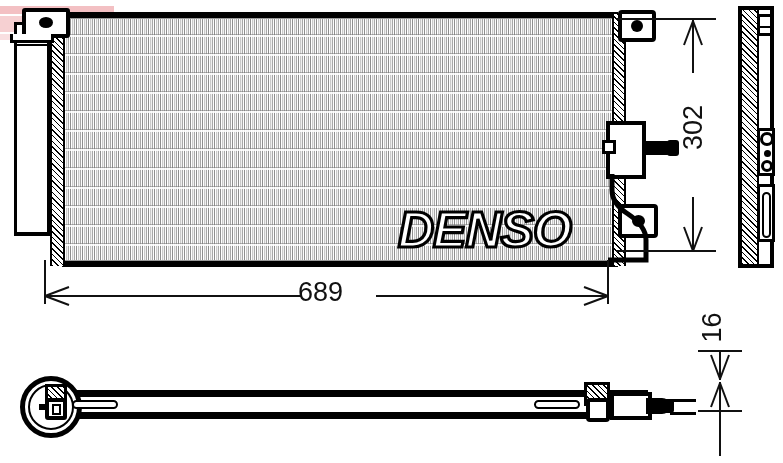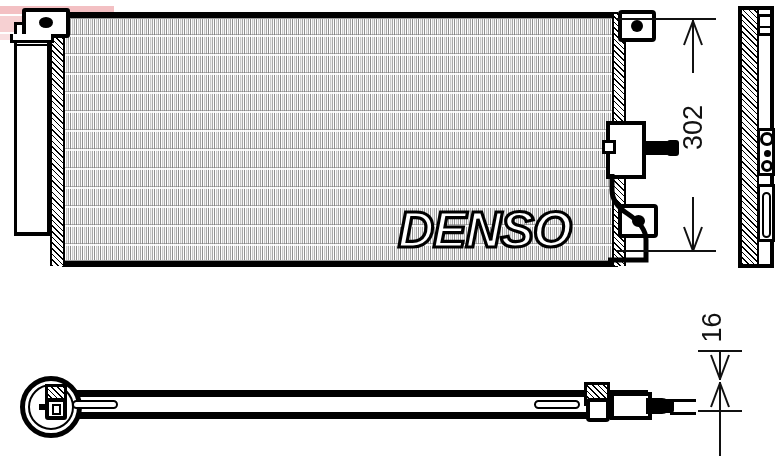--- a/index.html
+++ b/index.html
@@ -207,20 +207,33 @@
     <svg id="pipe" viewBox="0 0 70 92" xmlns="http://www.w3.org/2000/svg">
       <path d="M10 0 L10 16 Q10 30 26 40 Q44 52 44 66 L44 86 L6 86" fill="none" stroke="#000" stroke-width="5"></path>
     </svg>
 
     <svg style="position:absolute;left:390px;top:196px;width:180px;height:62px;" viewBox="0 0 180 62" xmlns="http://www.w3.org/2000/svg">
       <text x="2" y="47" font-family="'Liberation Sans','DejaVu Sans',sans-serif" font-size="50" font-weight="bold" font-style="italic" letter-spacing="-1" fill="#ffffff" stroke="#000000" stroke-width="3.2">DENSO</text>
     </svg>
 
   </div>
 
+  <div id="dim689">
+    <div class="ext-l"></div>
+    <div class="ext-r"></div>
+    <div class="dimline-l"></div>
+    <div class="dimline-r"></div>
+    <svg style="position:absolute;left:38px;top:10px;width:26px;height:20px;" viewBox="0 0 26 20">
+      <path d="M1 10 L25 1 M1 10 L25 19" fill="none" stroke="#111" stroke-width="2"></path>
+    </svg>
+    <svg style="position:absolute;left:577px;top:10px;width:26px;height:20px;" viewBox="0 0 26 20">
+      <path d="M25 10 L1 1 M25 10 L1 19" fill="none" stroke="#111" stroke-width="2"></path>
+    </svg>
+    <div class="dim-text lbl">689</div>
+  </div>
 
   <div id="dim302">
     <div class="ext-t"></div>
     <div class="ext-b"></div>
     <div class="dimline-t"></div>
     <div class="dimline-b"></div>
     <svg style="position:absolute;left:15px;top:16px;width:20px;height:26px;" viewBox="0 0 20 26">
       <path d="M10 1 L1 25 M10 1 L19 25" fill="none" stroke="#111" stroke-width="2"></path>
     </svg>
     <svg style="position:absolute;left:15px;top:222px;width:20px;height:26px;" viewBox="0 0 20 26">

